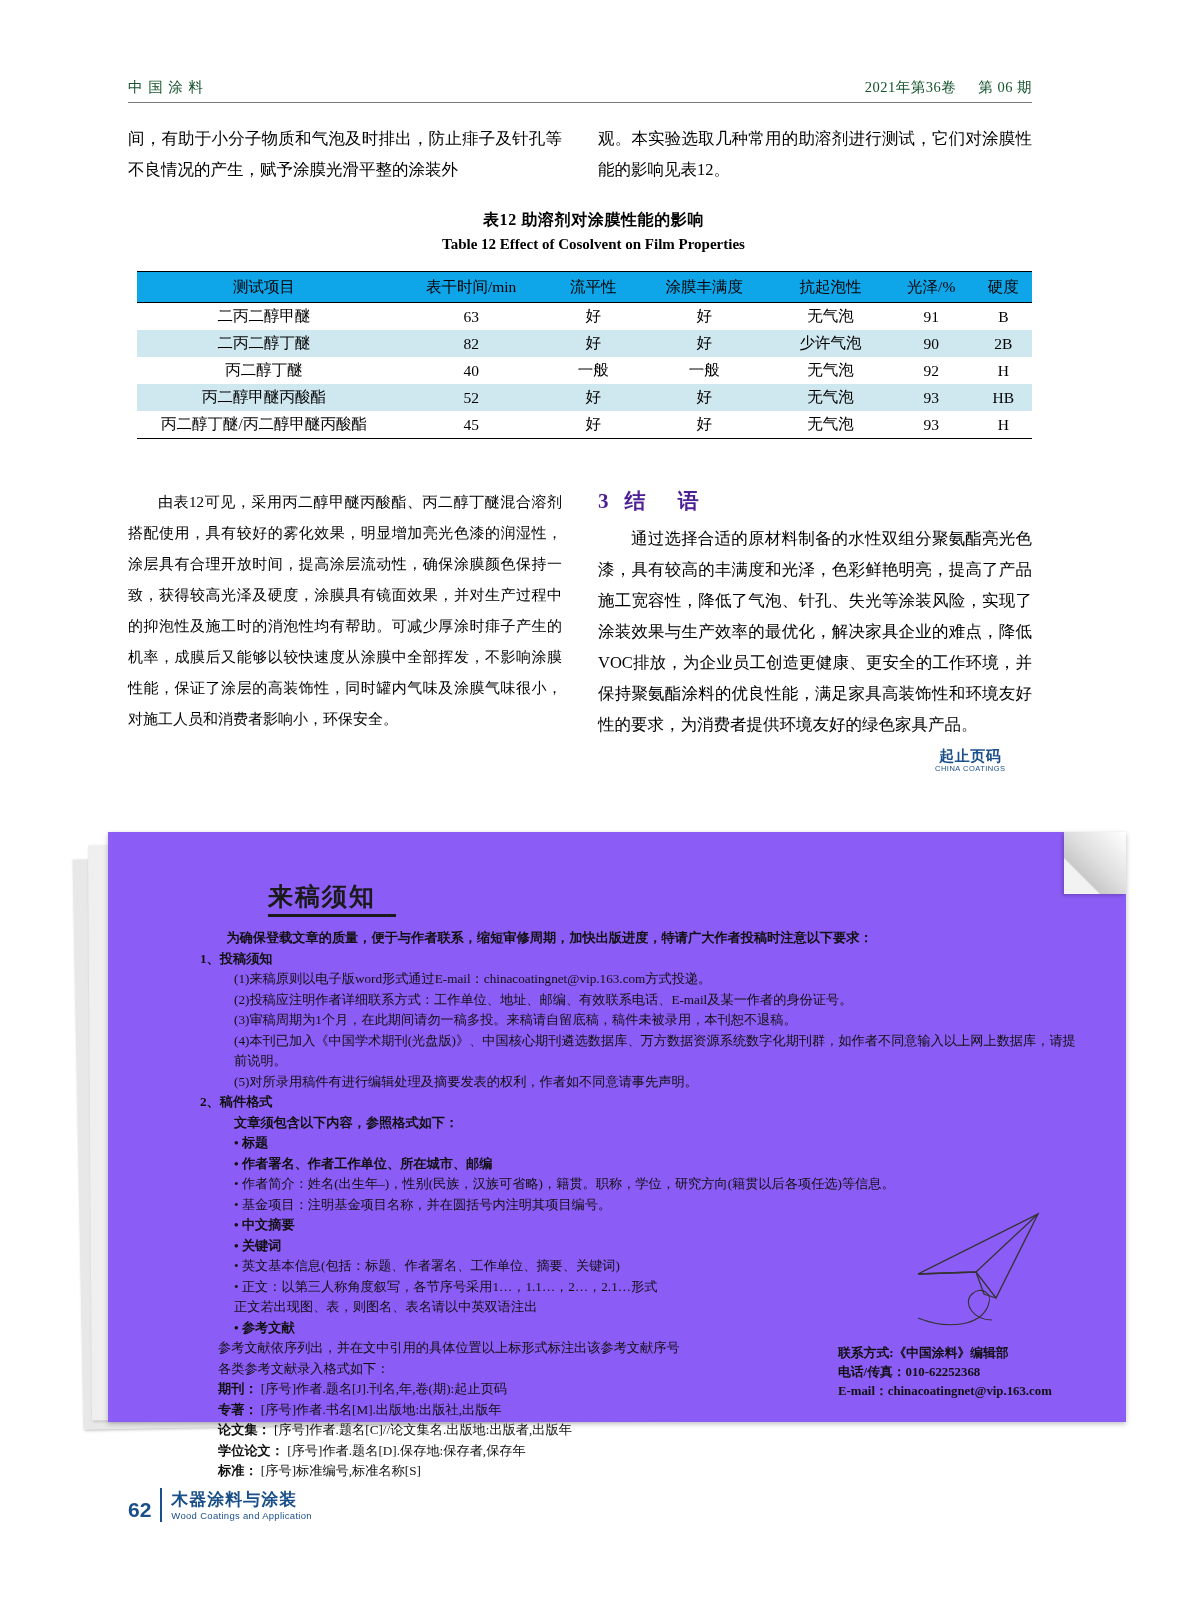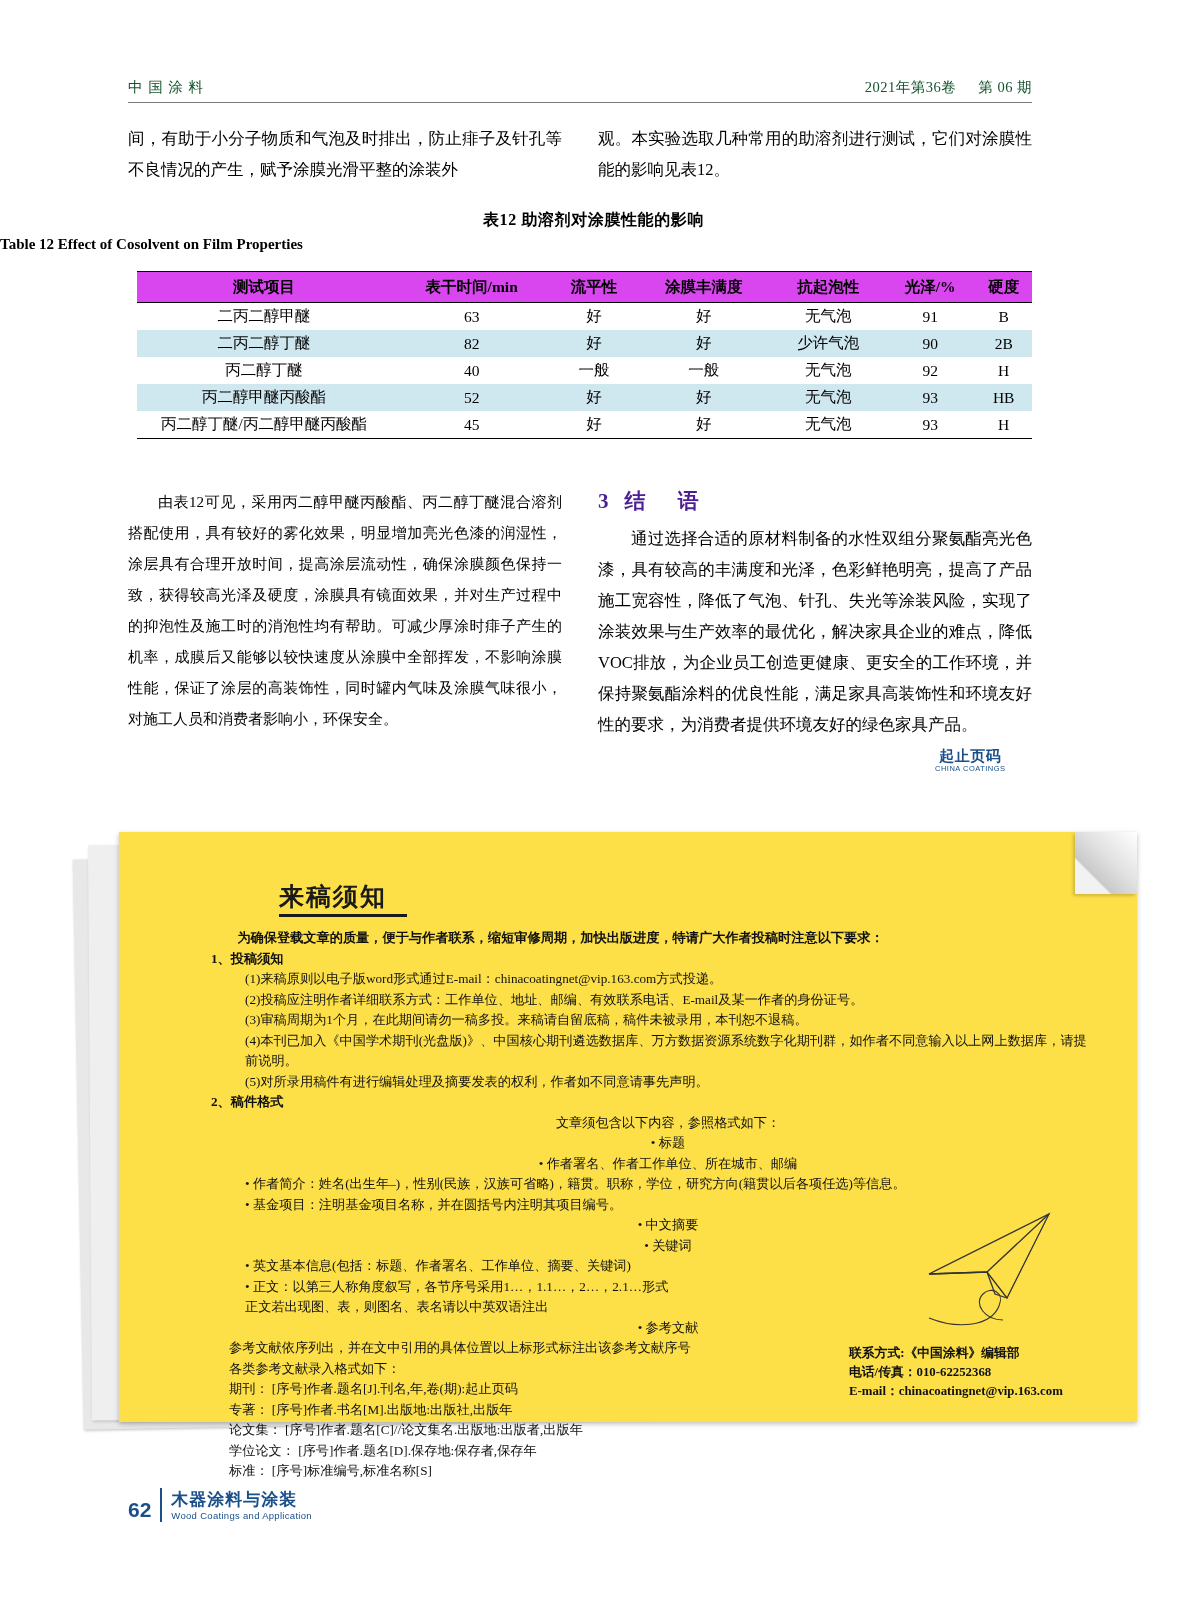--- a/index.html
+++ b/index.html
@@ -62,41 +62,41 @@
     text-align: center;
     font-size: 16px;
     font-weight: bold;
     color: #000;
     letter-spacing: 0.6px;
   }
   .cap-en {
     position: absolute;
     left: 0; right: 0;
     top: 236px;
-    text-align: left;
+    text-align: center;
     font-size: 15px;
     font-weight: bold;
     color: #000;
   }
   
   .tbl-wrap {
     position: absolute;
     left: 137px;
     top: 271px;
     width: 895px;
   }
   table.data {
     border-collapse: collapse;
     width: 895px;
     font-size: 15.5px;
     color: #000;
   }
   table.data th {
-    background: #d946ef;
-    font-weight: bold;
+    background: #0ea5e9;
+    font-weight: normal;
     height: 28px;
     text-align: center;
     border-top: 1.6px solid #000;
     border-bottom: 0.9px solid #000;
   }
   table.data td {
     height: 27px;
     text-align: center;
     padding: 0 2px;
   }
@@ -182,25 +182,25 @@
     left: 50px;
     top: 22px;
     width: 1020px;
     height: 575px;
     background: #efefef;
     transform: rotate(-0.4deg);
     box-shadow: 1px 1px 3px rgba(0,0,0,.2);
   }
   .sheet-main {
     position: absolute;
-    left: 79px;
+    left: 68px;
     top: 12px;
     width: 1018px;
     height: 590px;
-    background: #fde047;
+    background: #8b5cf6;
     box-shadow: 0 2px 5px rgba(0,0,0,.25);
   }
   .curl {
     position: absolute;
     right: 0;
     top: 0;
     width: 62px;
     height: 62px;
     background: linear-gradient(225deg, #ffffff 0%, #e0e0e0 45%, #c9c9c9 70%, #f2f2f2 72%);
     box-shadow: -2px 2px 3px rgba(0,0,0,.18);
@@ -229,21 +229,21 @@
     top: 96px;
     width: 880px;
     font-size: 13.2px;
     line-height: 20.5px;
     color: #111;
   }
   .notice-body .lead { text-indent: 2em; font-weight: bold; }
   .notice-body .num { font-weight: bold; }
   .notice-body .ind1 { padding-left: 34px; }
   .notice-body .ind0 { padding-left: 18px; }
-  .notice-body .bold { font-weight: normal; text-align: center; }
+  .notice-body .bold { font-weight: bold; }
   .contact {
     position: absolute;
     left: 730px;
     top: 512px;
     font-size: 12.8px;
     line-height: 19px;
     font-weight: bold;
     color: #111;
   }
   

